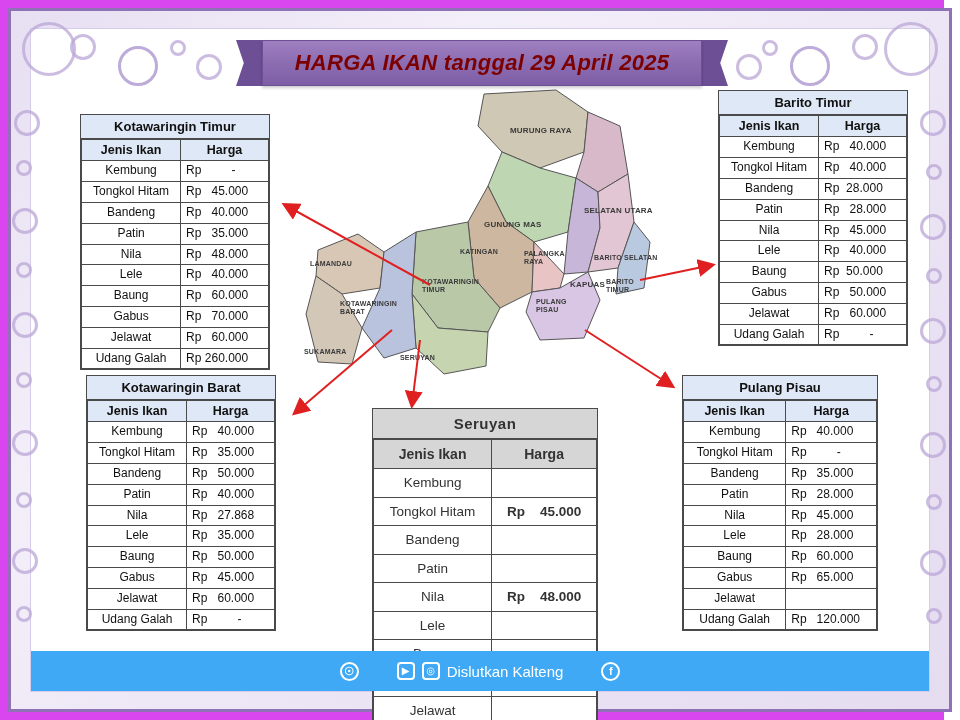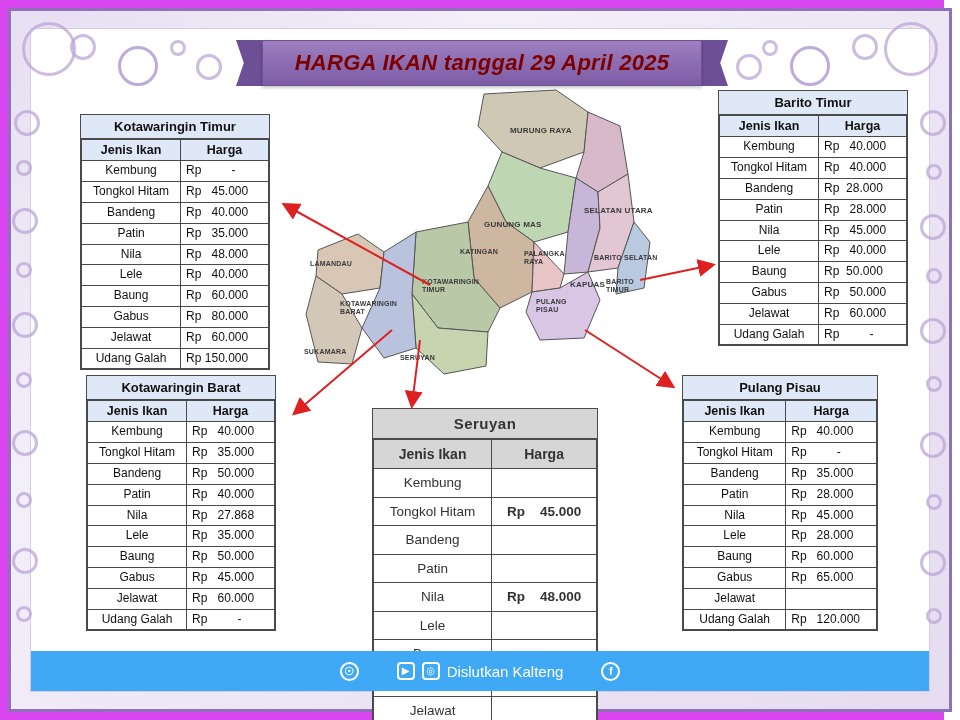--- a/index.html
+++ b/index.html
@@ -308,29 +308,29 @@
         <tr>
             <td class="name">Lele</td>
             <td class="price">Rp   40.000</td>
           </tr>
         <tr>
             <td class="name">Baung</td>
             <td class="price">Rp   60.000</td>
           </tr>
         <tr>
             <td class="name">Gabus</td>
-            <td class="price">Rp   80.000</td>
+            <td class="price">Rp   70.000</td>
           </tr>
         <tr>
             <td class="name">Jelawat</td>
             <td class="price">Rp   60.000</td>
           </tr>
         <tr>
             <td class="name">Udang Galah</td>
-            <td class="price">Rp 150.000</td>
+            <td class="price">Rp 260.000</td>
           </tr>
       </tbody>
     </table>
   </div>
 
   <div class="price-table" id="tbl-barito" style="left:718px; top:90px; width:190px;">
     <div class="tbl-title">Barito Timur</div>
     <table>
       <thead>
         <tr>

